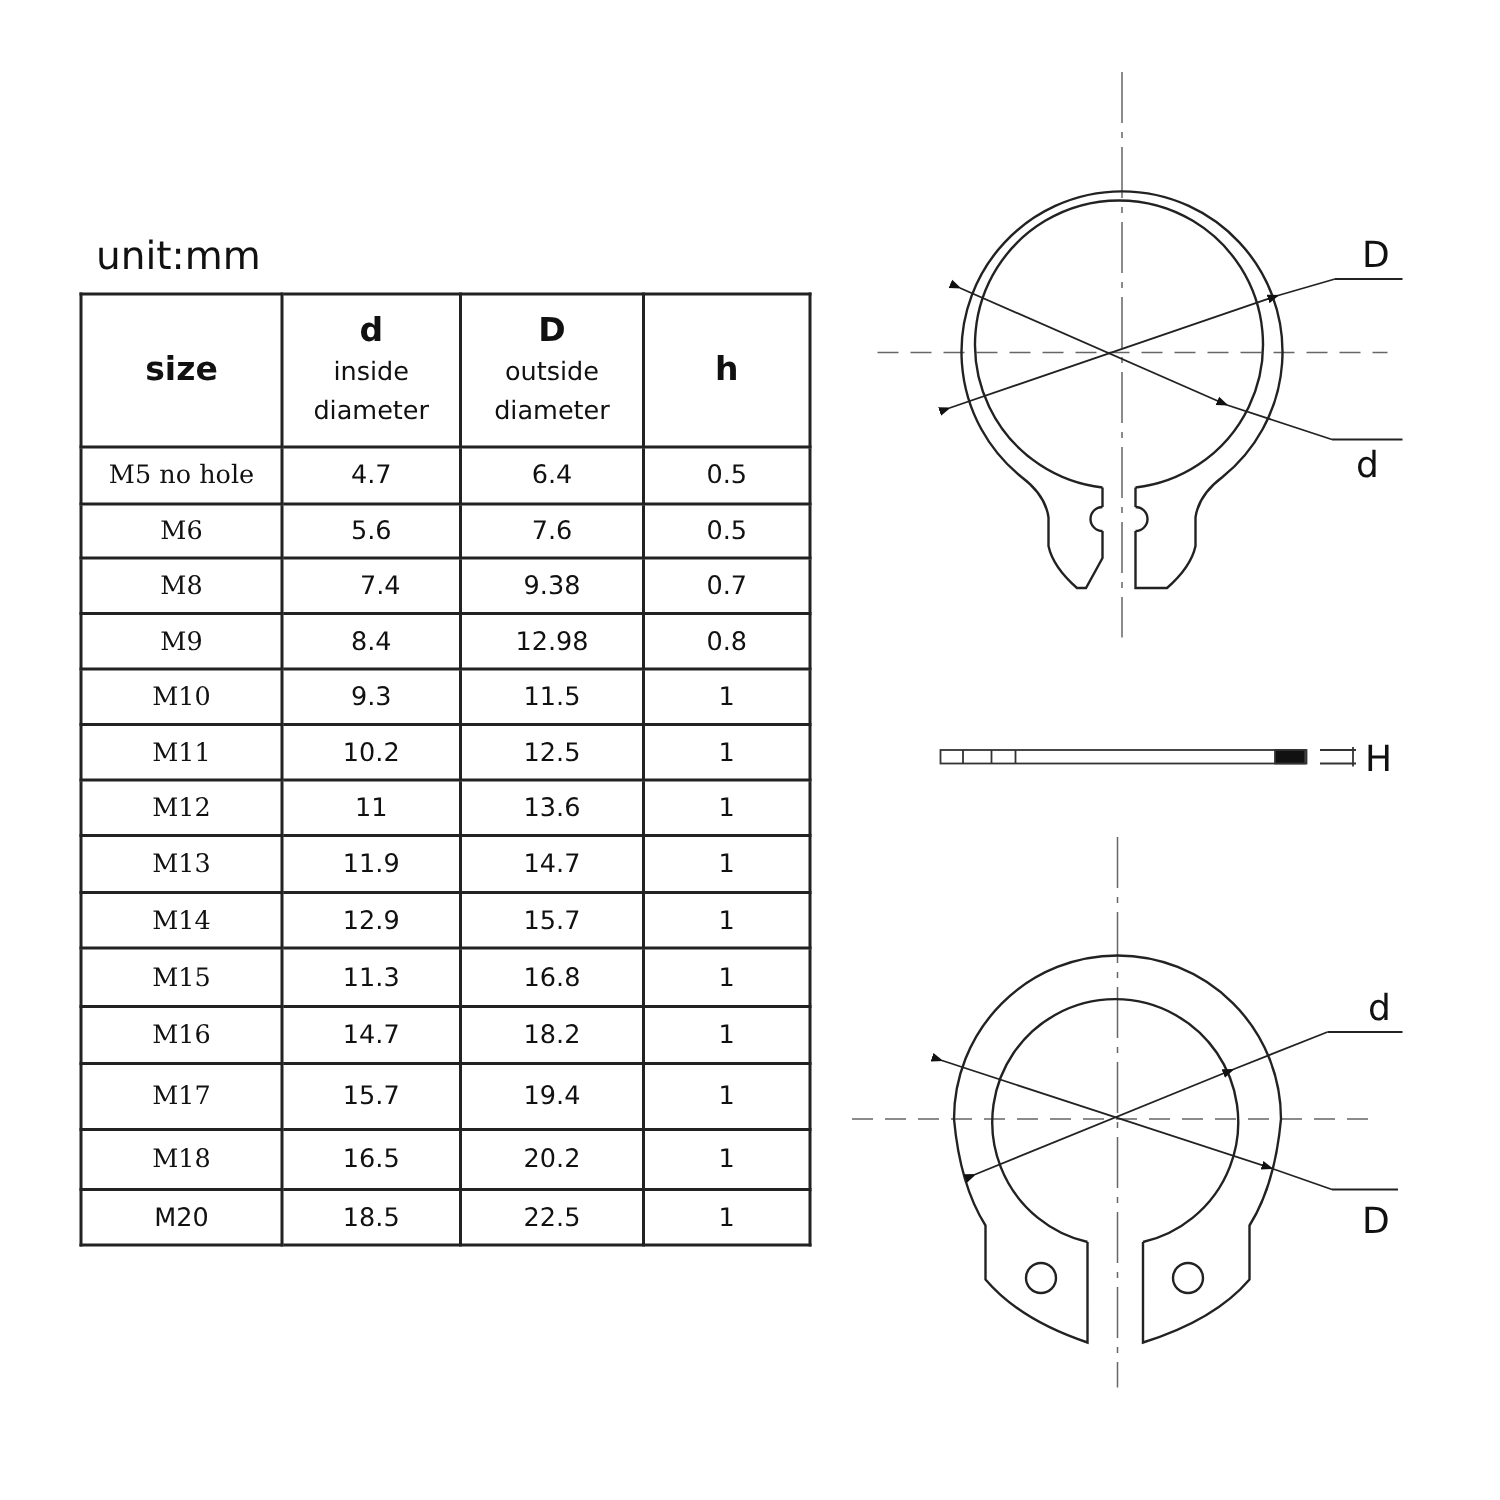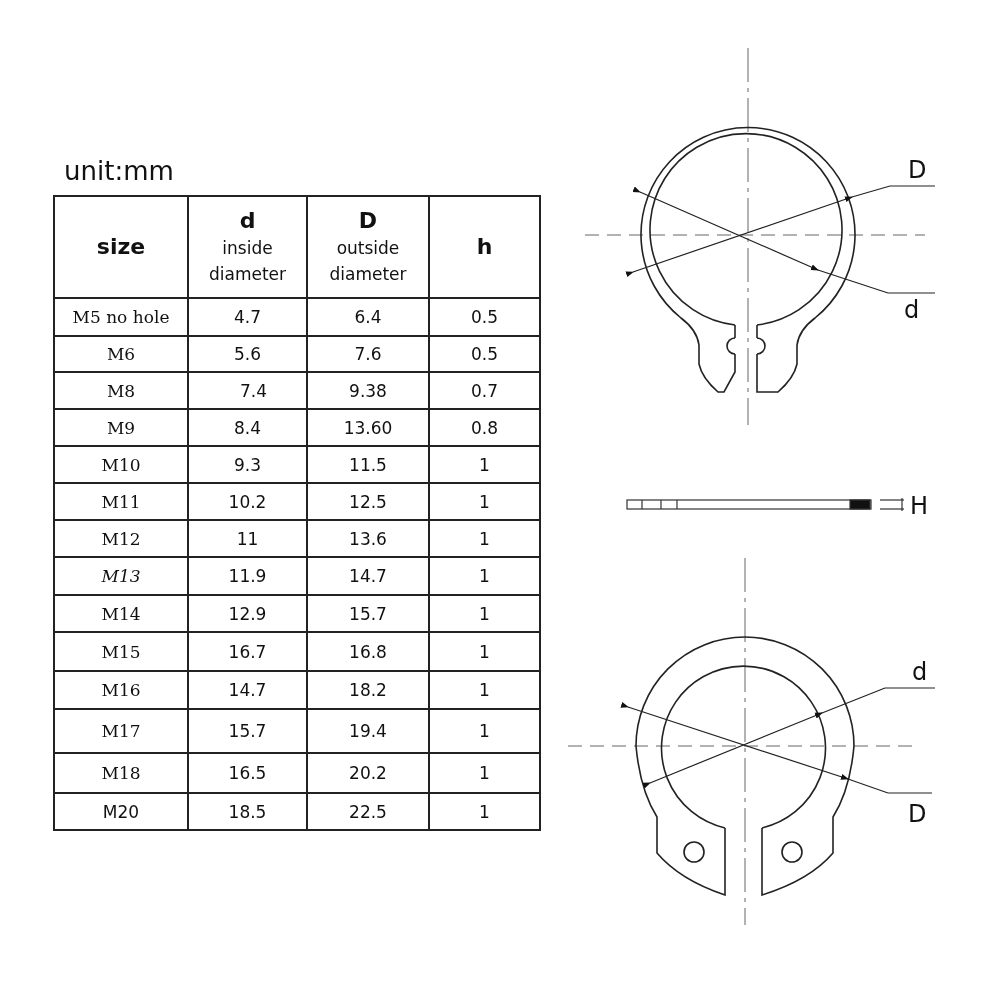--- a/index.html
+++ b/index.html
@@ -61,21 +61,21 @@
       </tr>
       <tr>
         <td class="size" style="height: 35px;">M8</td>
         <td style="height: 35px; padding-left: 12px;">7.4</td>
         <td style="height: 35px;">9.38</td>
         <td style="height: 35px;">0.7</td>
       </tr>
       <tr>
         <td class="size" style="height: 35px;">M9</td>
         <td style="height: 35px;">8.4</td>
-        <td style="height: 35px;">13.60</td>
+        <td style="height: 35px;">12.98</td>
         <td style="height: 35px;">0.8</td>
       </tr>
       <tr>
         <td class="size" style="height: 35px;">M10</td>
         <td style="height: 35px;">9.3</td>
         <td style="height: 35px;">11.5</td>
         <td style="height: 35px;">1</td>
       </tr>
       <tr>
         <td class="size" style="height: 35px;">M11</td>
@@ -83,34 +83,34 @@
         <td style="height: 35px;">12.5</td>
         <td style="height: 35px;">1</td>
       </tr>
       <tr>
         <td class="size" style="height: 35px;">M12</td>
         <td style="height: 35px;">11</td>
         <td style="height: 35px;">13.6</td>
         <td style="height: 35px;">1</td>
       </tr>
       <tr>
-        <td class="size" style="height: 36px; font-style: italic;">M13</td>
+        <td class="size" style="height: 36px;">M13</td>
         <td style="height: 36px;">11.9</td>
         <td style="height: 36px;">14.7</td>
         <td style="height: 36px;">1</td>
       </tr>
       <tr>
         <td class="size" style="height: 35px;">M14</td>
         <td style="height: 35px;">12.9</td>
         <td style="height: 35px;">15.7</td>
         <td style="height: 35px;">1</td>
       </tr>
       <tr>
         <td class="size" style="height: 37px;">M15</td>
-        <td style="height: 37px;">16.7</td>
+        <td style="height: 37px;">11.3</td>
         <td style="height: 37px;">16.8</td>
         <td style="height: 37px;">1</td>
       </tr>
       <tr>
         <td class="size" style="height: 36px;">M16</td>
         <td style="height: 36px;">14.7</td>
         <td style="height: 36px;">18.2</td>
         <td style="height: 36px;">1</td>
       </tr>
       <tr>

